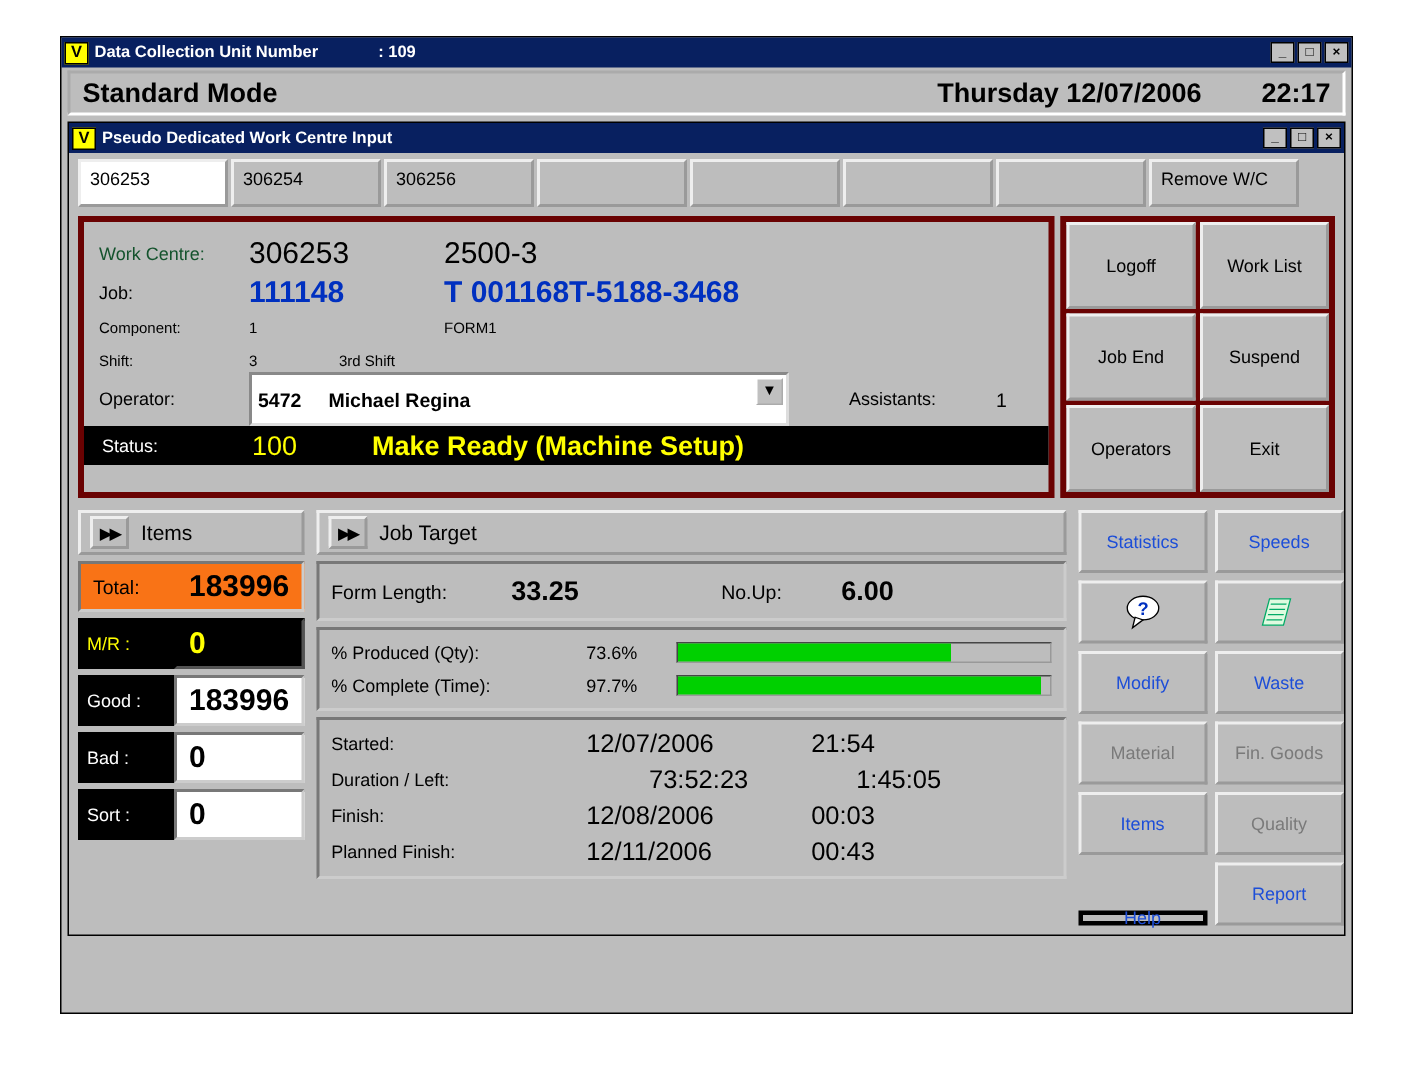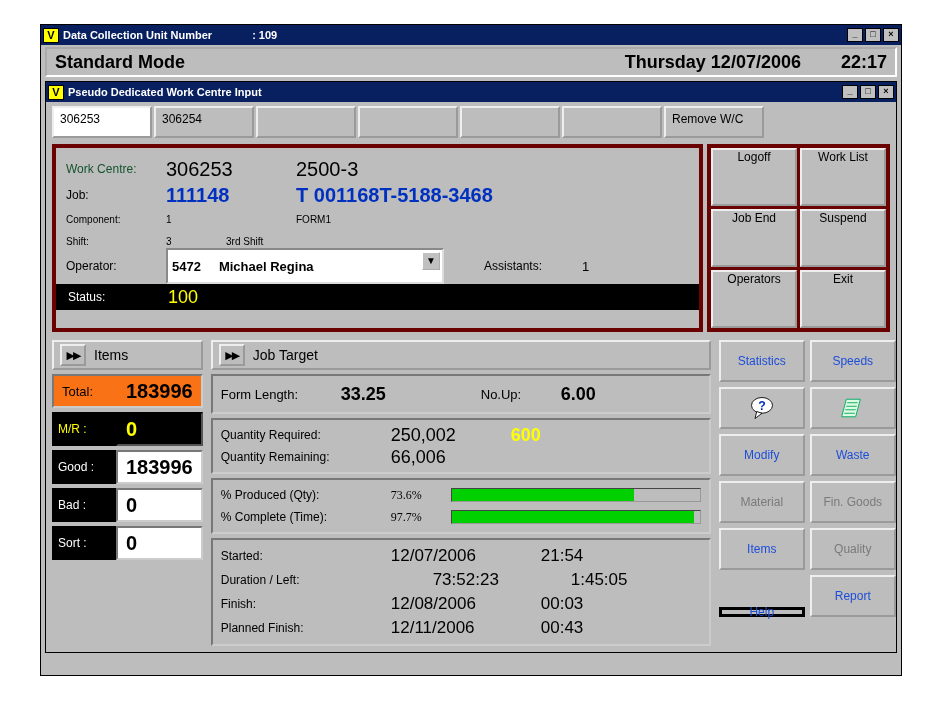--- a/index.html
+++ b/index.html
@@ -34,31 +34,31 @@
 .infoline { display:flex; align-items:center; height:26px; }
 .infoline .lab { width:100px; color:#14532d; }
 .infoline .v1 { width:130px; font-size:20px; color:#000; }
 .infoline .v2 { font-size:20px; color:#000; }
 .infoline.job .v1, .infoline.job .v2 { color:#0030c0; font-weight:bold; }
 .smallline { display:flex; align-items:center; height:22px; font-size:10px; }
 .smallline .lab { width:100px; }
 .smallline .v1 { width:130px; }
 .oprow { display:flex; align-items:center; height:28px; }
 .oprow .lab { width:100px; font-size:12px; }
-.oprow .select { width:278px; height:24px; background:#fff; border:2px inset #ddd; display:flex; align-items:center; padding:16px 4px; font-size:13px; font-weight:bold; position:relative; }
+.oprow .select { width:360px; height:24px; background:#fff; border:2px inset #ddd; display:flex; align-items:center; padding:16px 4px; font-size:13px; font-weight:bold; position:relative; }
 .oprow .select .dd { position:absolute; right:2px; top:2px; width:18px; height:18px; background:#c0c0c0; border:1px outset #fff; text-align:center; font-size:10px; line-height:16px; cursor:pointer;}
 .oprow .asst { margin-left:40px; font-size:12px; }
 .oprow .asstn { margin-left:40px; font-size:13px; }
 .statusbar { margin:4px -10px 0 -10px; height:26px; background:#000; display:flex; align-items:center; padding:0 12px; }
 .statusbar .lab { color:#fff; width:100px; font-size:12px; }
 .statusbar .code { color:#ffff00; width:80px; font-size:18px; }
 .statusbar .txt { color:#ffff00; font-size:18px; font-weight:bold; }
 
 .actgrid { border:4px solid #6a0202; display:grid; grid-template-columns:86px 86px; grid-template-rows:58px 58px 58px; gap:3px; background:#6a0202; }
-.actbtn { background:#bdbdbd; border:2px outset #eee; font-size:12px; display:flex; align-items:flex-start; justify-content:center; cursor:pointer; }
+.actbtn { background:#bdbdbd; border:2px outset #eee; font-size:12px; display:flex; align-items:center; justify-content:center; cursor:pointer; }
 
 
 .row3 { display:flex; gap:8px; margin-top:8px; }
 .leftcol { width:190px; display:flex; flex-direction:column; gap:4px; }
 .hdrbar { height:30px; background:#bdbdbd; border:2px outset #eee; display:flex; align-items:center; padding:0 6px; font-size:14px; }
 .ffbtn { width:26px; height:22px; background:#bdbdbd; border:2px outset #eee; margin-right:8px; display:flex; align-items:center; justify-content:center; font-size:11px; cursor:pointer; letter-spacing:-2px;}
 .totalbox { height:34px; background:#f97316; border:2px inset #ccc; display:flex; align-items:center; padding:0 8px; font-size:13px; }
 .totalbox .n { margin-left:auto; font-size:20px; font-weight:bold; }
 .blkrow { height:34px; display:flex; }
 .blkrow .klab { width:64px; background:#000; color:#fff; font-size:12px; display:flex; align-items:center; padding:0 6px; }
@@ -74,21 +74,21 @@
 .formrow { display:flex; align-items:center; height:28px; }
 .formrow .l { width:120px; }
 .formrow .v { font-size:18px; font-weight:bold; width:140px; }
 .formrow .l2 { width:80px; }
 .qtyrow { display:flex; align-items:center; height:22px; font-size:12px; }
 .qtyrow .l { width:170px; }
 .qtyrow .v { font-size:18px; width:120px; }
 .qtyrow .y { color:#ffff00; font-size:18px; font-weight:bold; }
 .pctrow { display:flex; align-items:center; height:22px; font-size:12px; }
 .pctrow .l { width:170px; }
-.pctrow .v { width:60px;font-family:Liberation Serif, serif; }
+.pctrow .v { width:60px; }
 .pctrow .bar { flex:1; height:14px; background:#bdbdbd; border:1px inset #999; position:relative; }
 .pctrow .bar .fill { position:absolute; left:0; top:0; bottom:0; background:#00d000; }
 .timerow { display:flex; align-items:center; height:24px; font-size:13px; }
 .timerow .l { width:170px; font-size:12px; }
 .timerow .d { width:150px; font-size:17px; }
 .timerow .t { font-size:17px; }
 
 .rightcol { width:182px; display:grid; grid-template-columns:86px 86px; grid-auto-rows:42px; gap:5px; align-content:start; }
 .rbtn { background:#bdbdbd; border:2px outset #eee; font-size:12px; display:flex; align-items:center; justify-content:center; cursor:pointer; color:#1d4ed8; }
 .rbtn.dis { color:#7a7a7a; }
@@ -136,20 +136,23 @@
   <div class="innerbody">
 
     <div class="tabrow">
       <div class="tab">
               <span>306253</span>
             </div>
       <div class="tab">
               <span>306254</span>
             </div>
       <div class="tab">
+              <span>306256</span>
+            </div>
+      <div class="tab">
               <span></span>
             </div>
       <div class="tab">
               <span></span>
             </div>
       <div class="tab">
               <span></span>
             </div>
       <div class="tab">
               <span></span>
@@ -188,20 +191,21 @@
             <span style="width:18px"></span>
             <span>Michael Regina</span>
             <div class="dd">▼</div>
           </div>
           <span class="asst">Assistants:</span>
           <span class="asstn">1</span>
         </div>
         <div class="statusbar">
           <span class="lab">Status:</span>
           <span class="code">100</span>
+          <span class="txt">Make Ready (Machine Setup)</span>
         </div>
       </div>
 
       <div class="actgrid">
         <div class="actbtn">
                 <span>Logoff</span>
               </div>
         <div class="actbtn">
                 <span>Work List</span>
               </div>
@@ -253,31 +257,20 @@
         <div class="hdrbar">
           <div class="ffbtn">▶▶</div>
           <span>Job Target</span>
         </div>
         <div class="panel">
           <div class="formrow">
             <span class="l">Form Length:</span>
             <span class="v">33.25</span>
             <span class="l2">No.Up:</span>
             <span class="v">6.00</span>
-          </div>
-        </div>
-        <div class="panel">
-          <div class="qtyrow">
-            <span class="l">Quantity Required:</span>
-            <span class="v">250,002</span>
-            <span class="y">600</span>
-          </div>
-          <div class="qtyrow">
-            <span class="l">Quantity Remaining:</span>
-            <span class="v">66,006</span>
           </div>
         </div>
         <div class="panel">
           <div class="pctrow">
             <span class="l">% Produced (Qty):</span>
             <span class="v">73.6%</span>
             <div class="bar">
                     <div class="fill" style="width:73.6%"></div>
                   </div>
           </div>

